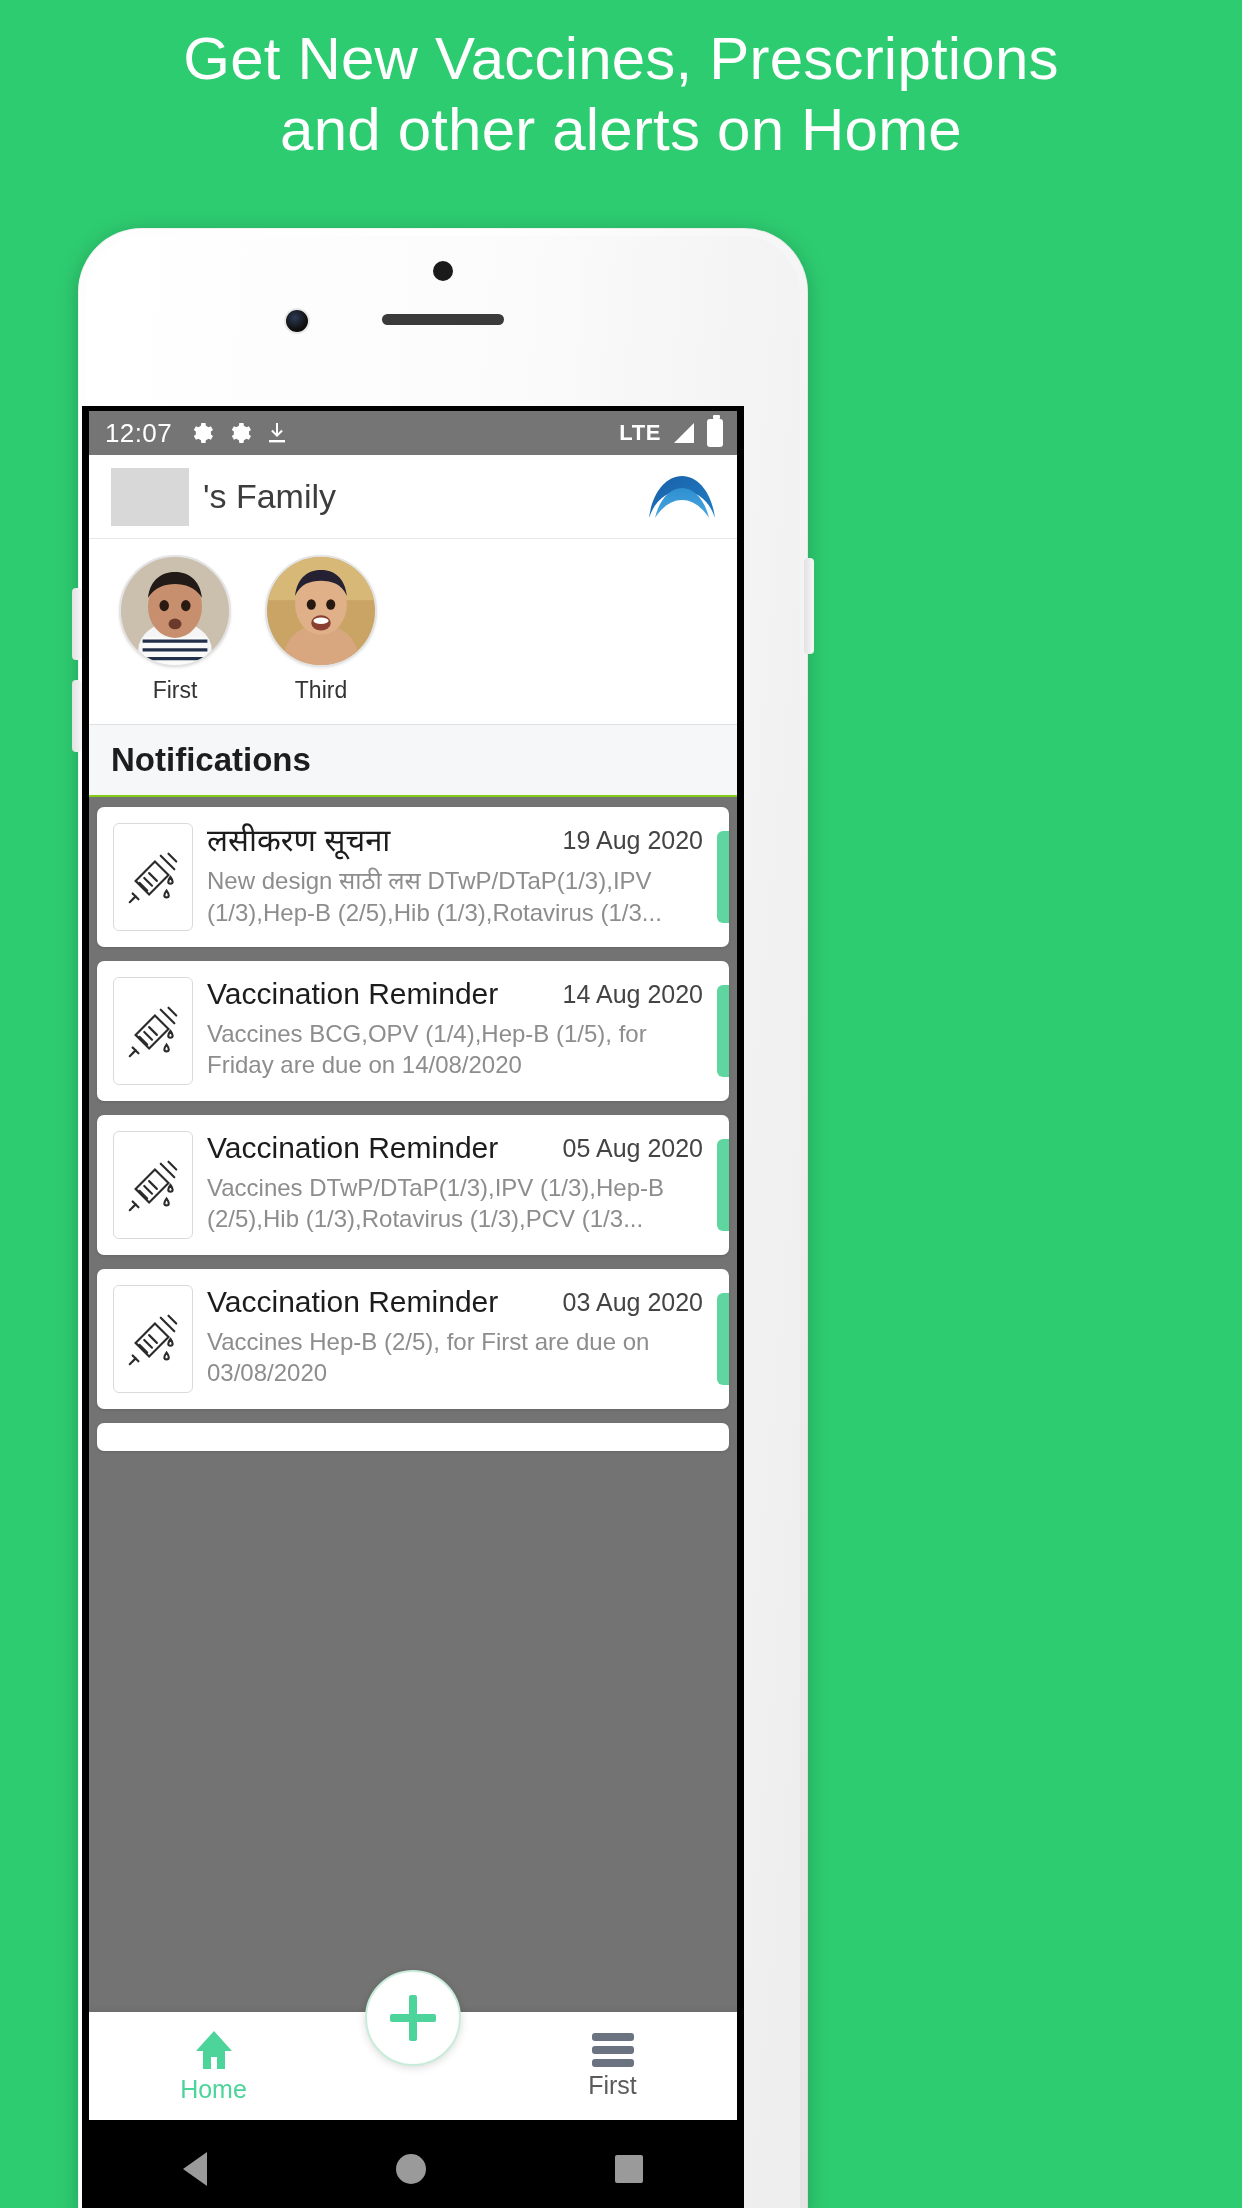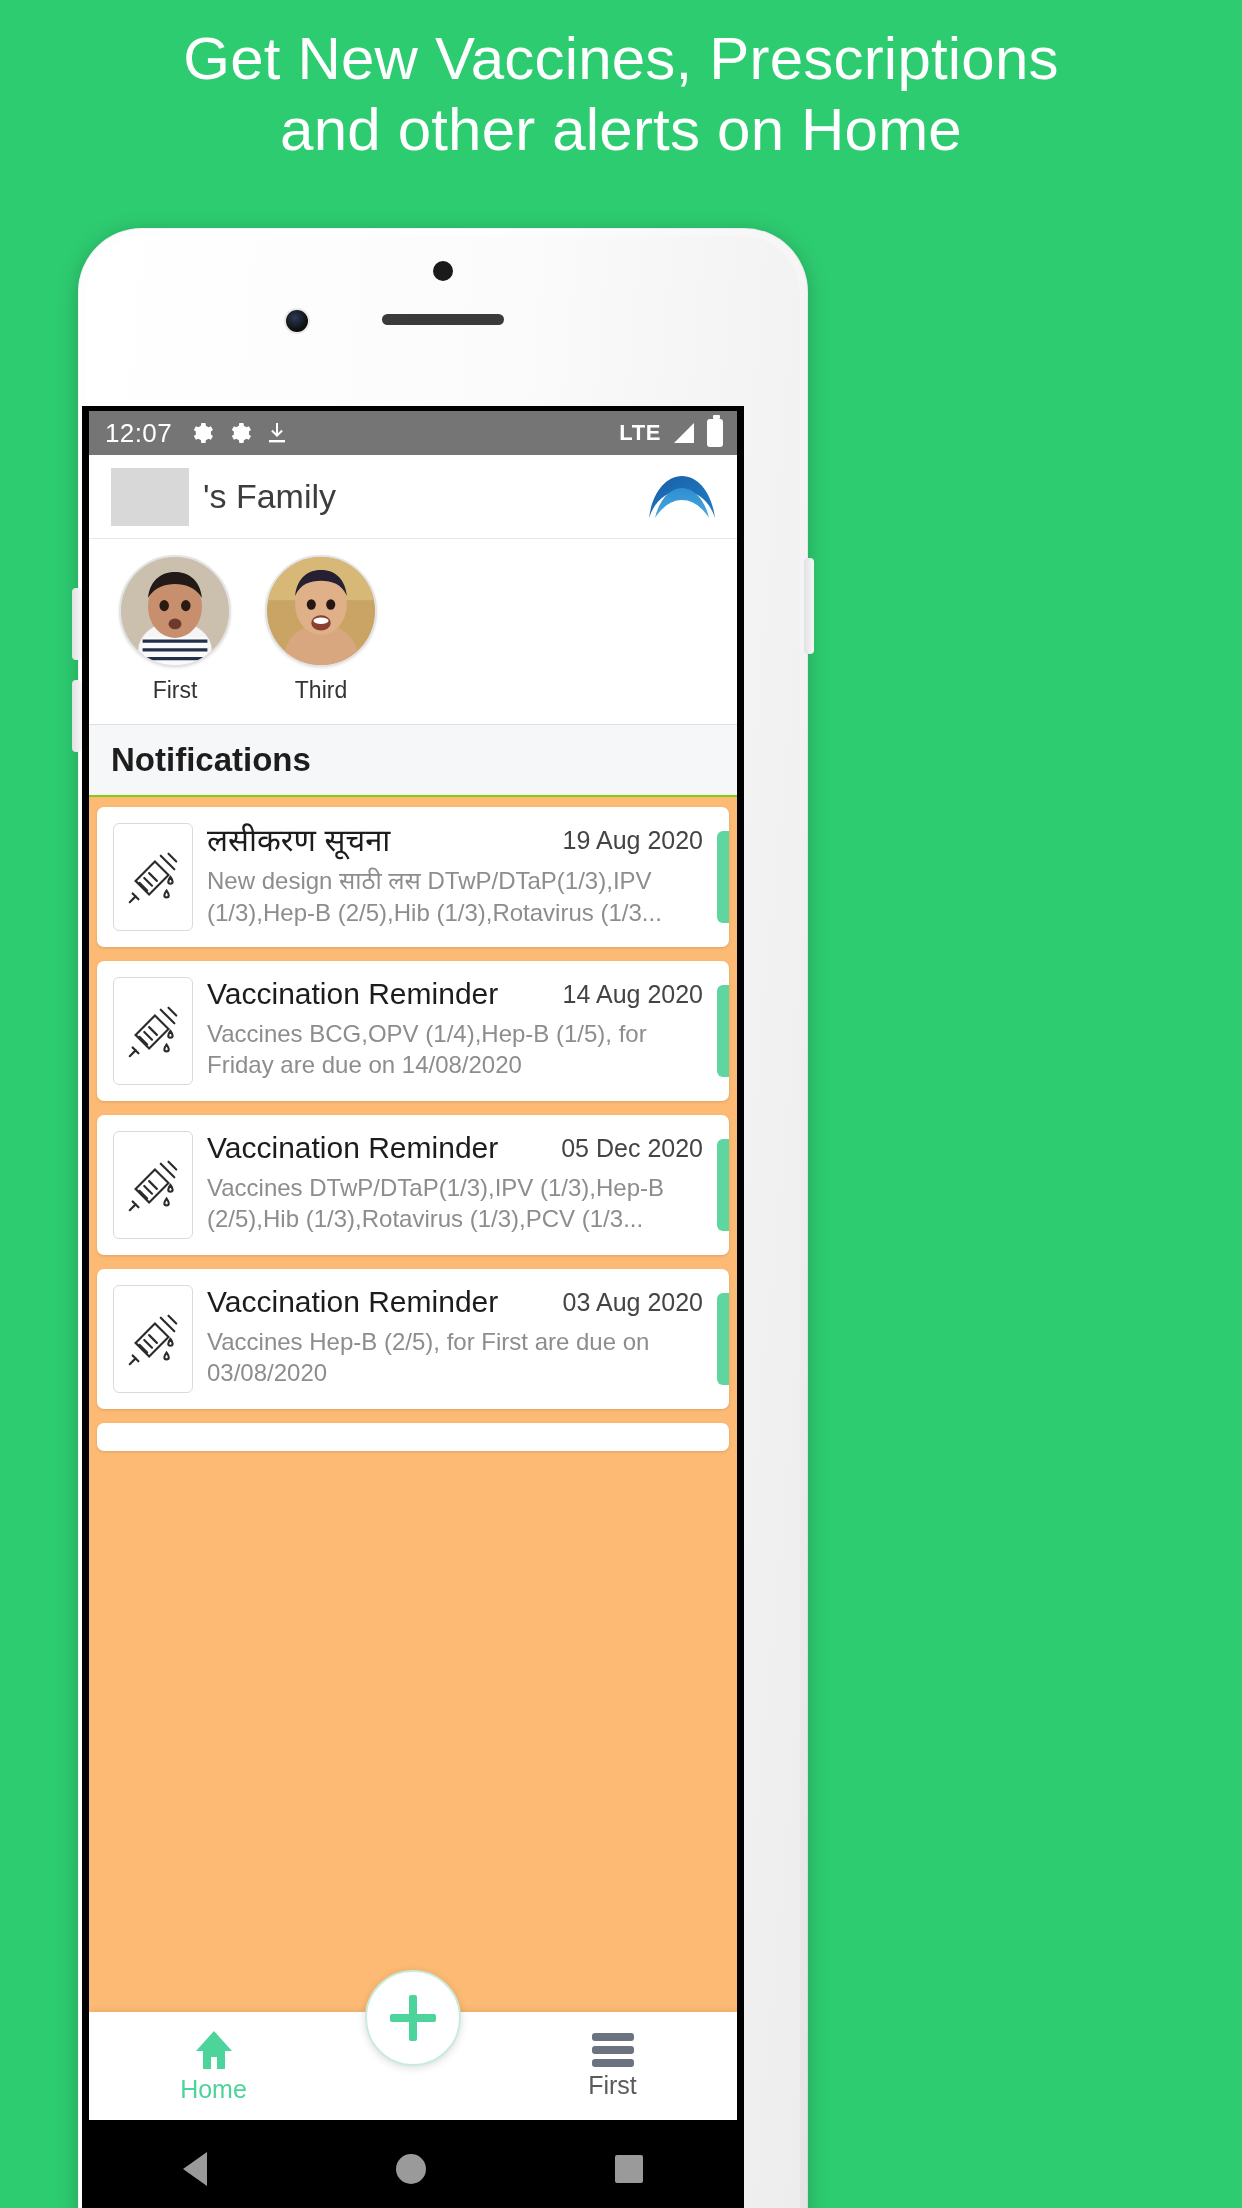--- a/index.html
+++ b/index.html
@@ -141,21 +141,21 @@
     background:#f6f7f9;
     display:flex; align-items:center;
     padding-left:22px;
     border-bottom:2px solid #84cc16;
   }
   .notif-header-title { font-size:33px; color:#1d1d1d; font-weight:700; }
 
   
   .notif-list {
     flex:1 1 auto;
-    background:#fdba74;
+    background:#737373;
     padding:10px 8px 0 8px;
     overflow:hidden;
     position:relative;
   }
   .notif-card {
     background:#ffffff;
     border-radius:7px;
     box-shadow:0 1px 3px rgba(0,0,0,0.13);
     margin-bottom:14px;
     padding:16px 0 16px 16px;
@@ -419,21 +419,21 @@
                   <path d="M11 49l6 6"></path>
                 <path d="M48 8l8 8"></path>
                 <path d="M50 32c3 4 3 7 0 7s-3-3 0-7z"></path>
                 <path d="M46 46c3 4 3 7 0 7s-3-3 0-7z"></path>
               </g>
             </svg>
           </div>
           <div class="notif-body">
             <div class="notif-top">
               <div class="notif-title">Vaccination Reminder</div>
-              <div class="notif-date">05 Dec 2020</div>
+              <div class="notif-date">05 Aug 2020</div>
             </div>
             <div class="notif-desc">Vaccines DTwP/DTaP(1/3),IPV (1/3),Hep-B (2/5),Hib (1/3),Rotavirus (1/3),PCV (1/3...</div>
           </div>
           <div class="card-accent"></div>
         </div>
 
         <div class="notif-card">
           <div class="notif-icon-box">
             <svg class="syringe" viewBox="0 0 64 64">
               <g fill="none" stroke="#2b2b2b" stroke-width="2.2" stroke-linecap="round">

